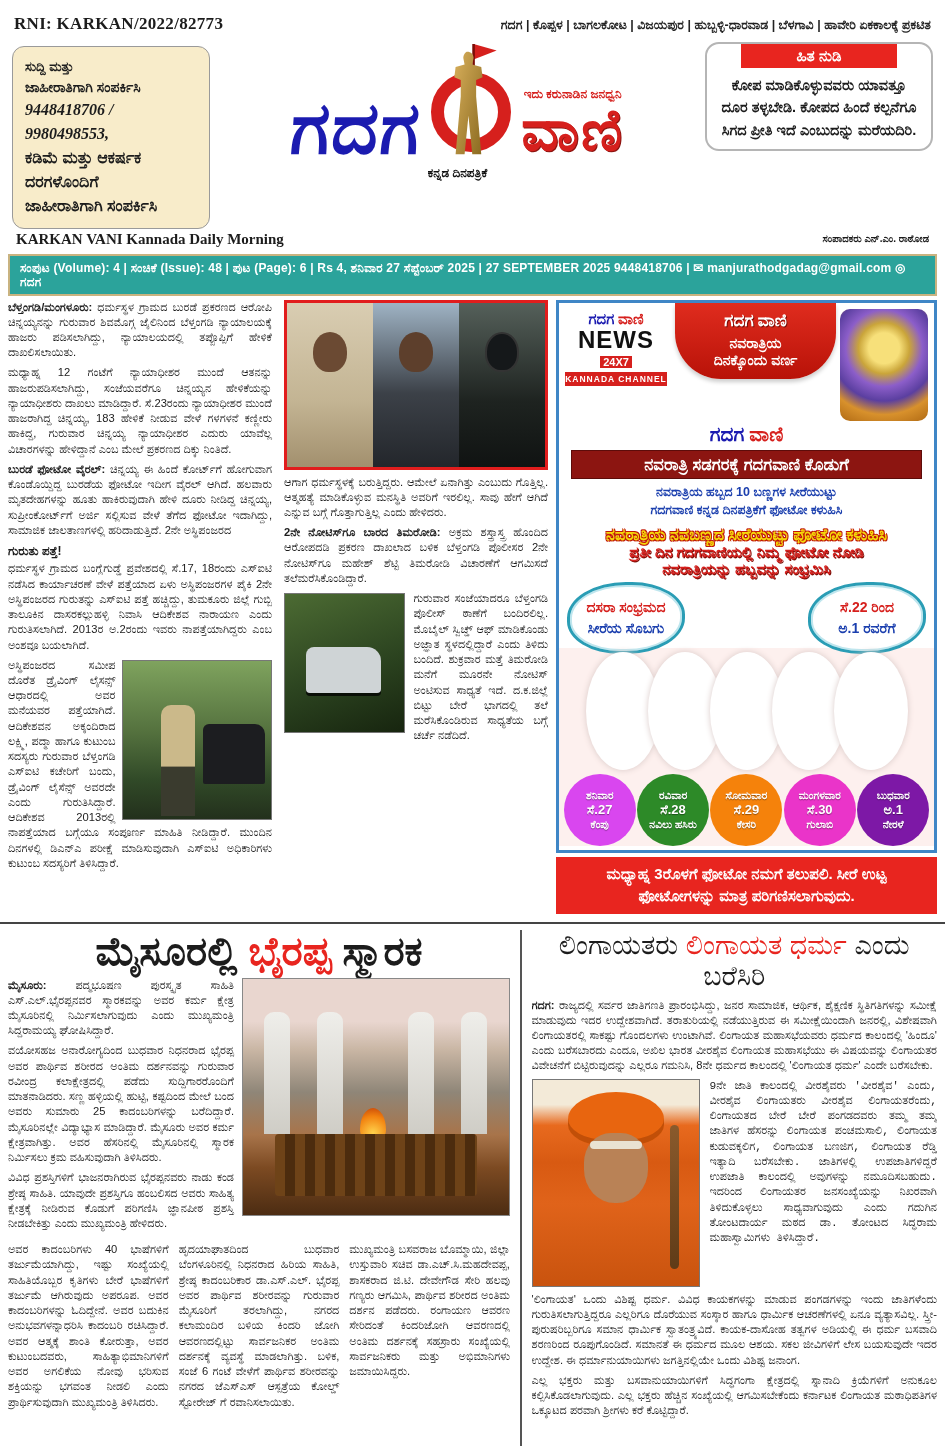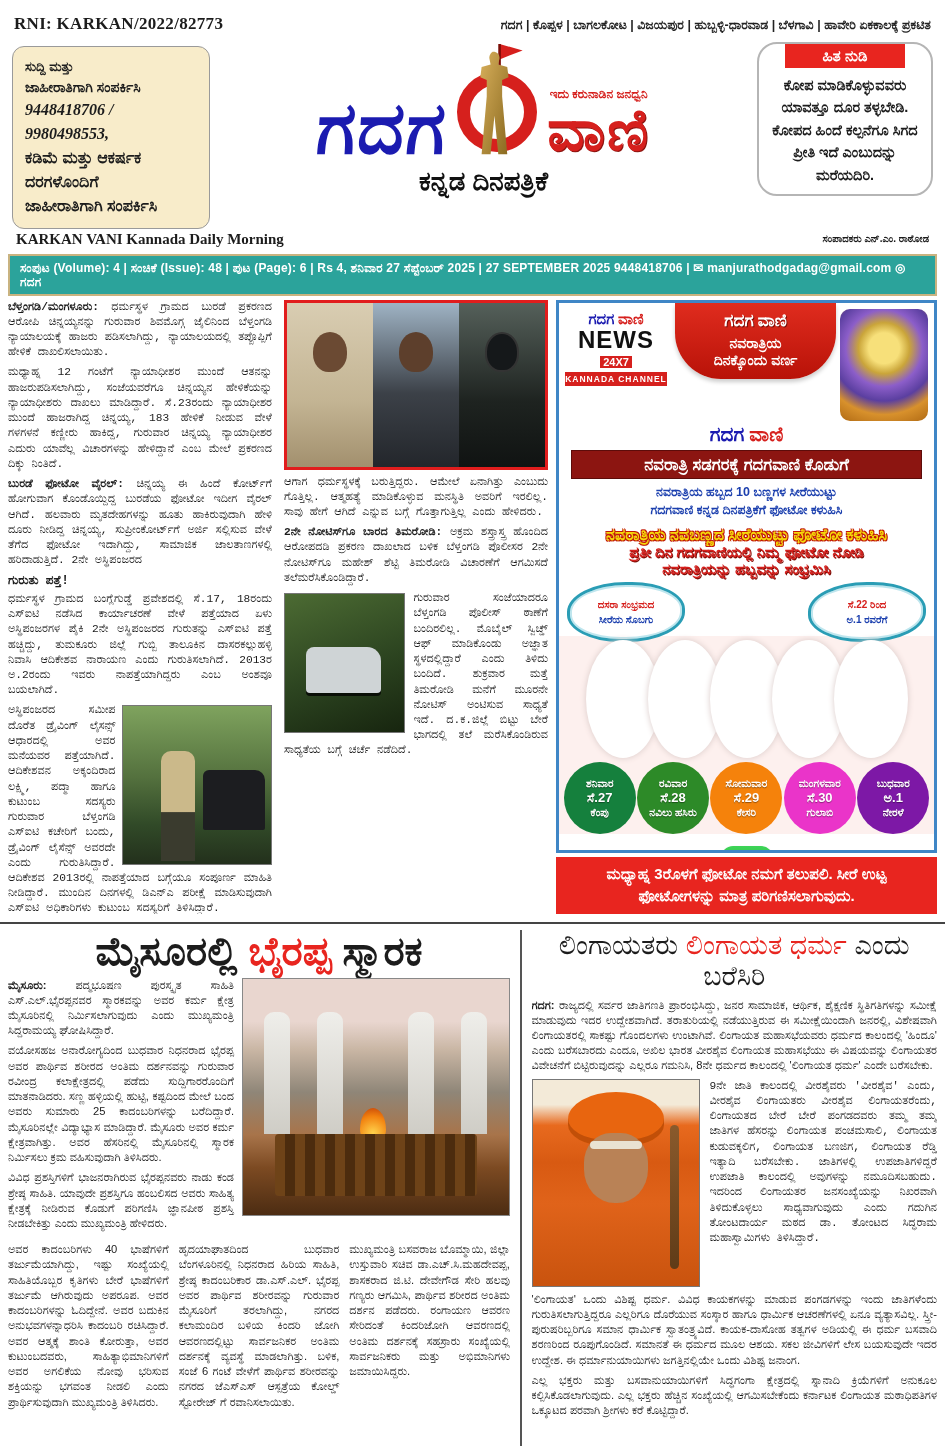--- a/index.html
+++ b/index.html
@@ -24,41 +24,41 @@
   .masthead-line { display:flex; align-items:flex-end; justify-content:center; gap:6px; }
   .gadag-title { color:#1b1bb0; font-weight:bold; font-size:72px; line-height:.9;
                  font-family:"Liberation Serif", serif; transform:skewX(-4deg); letter-spacing:2px; }
   .statue-wrap { position:relative; width:88px; height:118px; }
   .red-ring { position:absolute; left:4px; top:28px; width:80px; height:80px; border:13px solid #d6201d; border-radius:50%; }
   .statue-svg { position:absolute; left:18px; top:0; }
   .vani-block { text-align:center; padding-bottom:4px; }
   .masthead-tagline { color:#d6201d; font-weight:bold; font-size:12px; margin-bottom:2px; }
   .vani-title { color:#d6201d; font-weight:bold; font-size:58px; line-height:.95;
                 font-family:"Liberation Serif", serif; text-shadow:1px 1px 0 #8c1511; letter-spacing:2px; }
-  .masthead-sub { font-weight:bold; font-size:26px; margin-top:4px; color:#111; }
-
-  .hita-box { width:176px; border:2px solid #b5b5b5; border-radius:20px; margin-top:6px; text-align:center;
+  .masthead-sub { font-weight:bold; font-size:12px; margin-top:4px; color:#111; }
+
+  .hita-box { width:228px; border:2px solid #b5b5b5; border-radius:14px; margin-top:6px; text-align:center;
               padding-bottom:8px; background:#fff; }
   .hita-title { background:#e8251f; color:#fff; font-weight:bold; font-size:15px; width:70%;
                 margin:0 auto; padding:3px 0; }
   .hita-text { font-weight:bold; font-size:14.5px; line-height:1.55; padding:6px 10px 0 10px; }
 
   .subhead-row { display:flex; justify-content:space-between; padding:2px 16px 0 16px; align-items:center; }
   .english-line { font-family:"Liberation Serif", serif; font-weight:bold; font-size:15px; }
   .editor-line { font-weight:bold; font-size:10px; }
 
   .info-bar { margin:6px 8px 0 8px; background:#2ba39b; border:2px solid #c9b380; color:#fff;
               font-weight:bold; font-size:12px; padding:5px 10px; letter-spacing:.2px; }
 
   
   .top-main { display:flex; gap:8px; padding:4px 8px 0 8px; height:618px; overflow:hidden; }
   .lead { width:540px; overflow:hidden; }
   .lead h1 { text-align:center; font-size:46px; line-height:1.05; font-weight:bold; margin:4px 0 8px 0; }
   .red-word { color:#e8251f; }
-  .lead-cols { display:flex; gap:12px; font-size:11.2px; line-height:1.36; text-align:justify;font-family:Liberation Mono, monospace; }
+  .lead-cols { display:flex; gap:12px; font-size:11.2px; line-height:1.36; text-align:justify; }
   .lcol { width:50%; }
   .lead p { margin-bottom:5px; }
   .b { font-weight:bold; }
   .subhead { font-weight:bold; font-size:12px; margin:2px 0; }
 
   .photo { border:1px solid #777; position:relative; overflow:hidden; }
   .photo-suspects { border:3px solid #e11d1d; height:170px; display:flex; margin-bottom:5px; }
   .photo-suspects .pane { flex:1; position:relative; }
   .pane1 { background:linear-gradient(180deg,#d9cdb2,#c3b493 60%,#a2906e); }
   .pane2 { background:linear-gradient(180deg,#9fb3c4,#3c4148 55%,#23262b); }
@@ -96,32 +96,32 @@
   .ad-midlogo { text-align:center; font-weight:bold; font-size:20px; font-family:"Liberation Serif", serif; margin-top:2px; }
   .ad-midlogo .g { color:#1b1bb0; } .ad-midlogo .v { color:#d6201d; }
   .ad-bar { background:#8c1511; border:1px solid #5d0c0a; color:#fff; font-weight:bold; text-align:center;
             font-size:16.5px; margin:4px 12px; padding:4px 2px; }
   .ad-sub { text-align:center; color:#1b3fae; font-weight:bold; font-size:12.5px; line-height:1.5; }
   .ad-f1 { text-align:center; font-weight:bold; font-size:16px; color:#f5d90a;
            text-shadow:-1px -1px 0 #c21807, 1px -1px 0 #c21807, -1px 1px 0 #c21807, 1px 1px 0 #c21807; margin-top:6px; }
   .ad-f2 { text-align:center; font-weight:bold; font-size:14.5px; color:#d6201d; text-shadow:1px 1px 0 #7a0c05; }
   .bubbles-row { display:flex; justify-content:space-between; padding:4px 8px 0 8px; }
   .bubble { width:118px; background:#fff; border:3px solid #2a9db5; border-radius:50% 45% 50% 45%;
-            box-shadow:0 0 0 2px #bfe6ee inset; text-align:center; font-weight:bold; font-size:10px;
+            box-shadow:0 0 0 2px #bfe6ee inset; text-align:center; font-weight:bold; font-size:14px;
             padding:12px 6px; line-height:1.5; }
   .bubble .r { color:#d6201d; display:block; }
   .bubble .bl { color:#1b3fae; display:block; }
   .ovals-row { display:flex; justify-content:center; margin:-6px 0 0 0; background:#fdf0ee; padding:4px 0 0 0; }
   .oval { width:74px; height:118px; background:#ffffff; border-radius:50%; margin:0 -6px;
           box-shadow:0 0 6px #d9c9c7; }
   .days-row { display:flex; justify-content:space-around; padding:4px 4px 0 4px; background:#fdf0ee; }
   .day-circle { width:72px; height:72px; border-radius:50%; color:#fff; text-align:center;
                 display:flex; flex-direction:column; justify-content:center; font-weight:bold;
                 font-size:10.5px; line-height:1.25; text-shadow:0 1px 1px #00000066; }
-  .dc0 { background:#15803d;text-align:center; } .dc1 { background:#2d8a28; } .dc2 { background:#f5820b; }
+  .dc0 { background:#d946ef;text-align:center; } .dc1 { background:#2d8a28; } .dc2 { background:#f5820b; }
   .dc3 { background:#ea34c9; } .dc4 { background:#7d18a6; }
   .day-circle .dt { font-size:13px; }
   .wa-row { display:flex; align-items:center; justify-content:center; margin:12px 0 6px 0; }
   .wa-icon { width:52px; height:52px; border-radius:12px; background:linear-gradient(180deg,#3ed457,#0f9d2f);
              color:#fff; font-size:28px; display:flex; align-items:center; justify-content:center;
              box-shadow:0 2px 3px #00000044; }
   .ad-note { background:#e8251f; color:#fff; font-weight:bold; text-align:center; font-size:15px;
              line-height:1.5; padding:6px 10px; margin-top:4px; }
 
   

